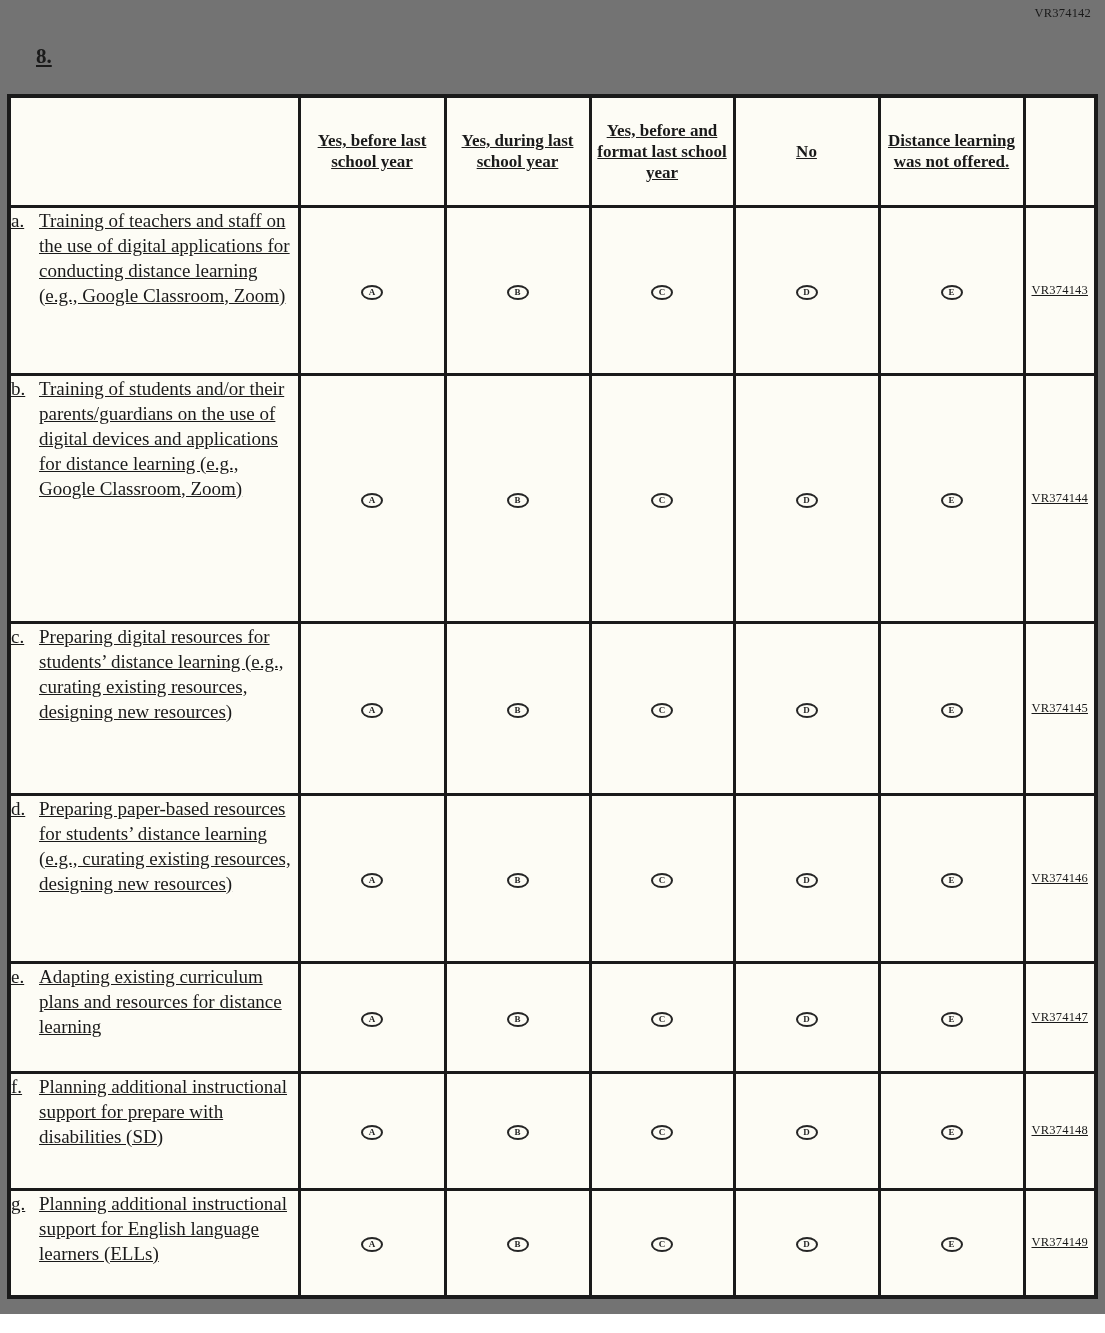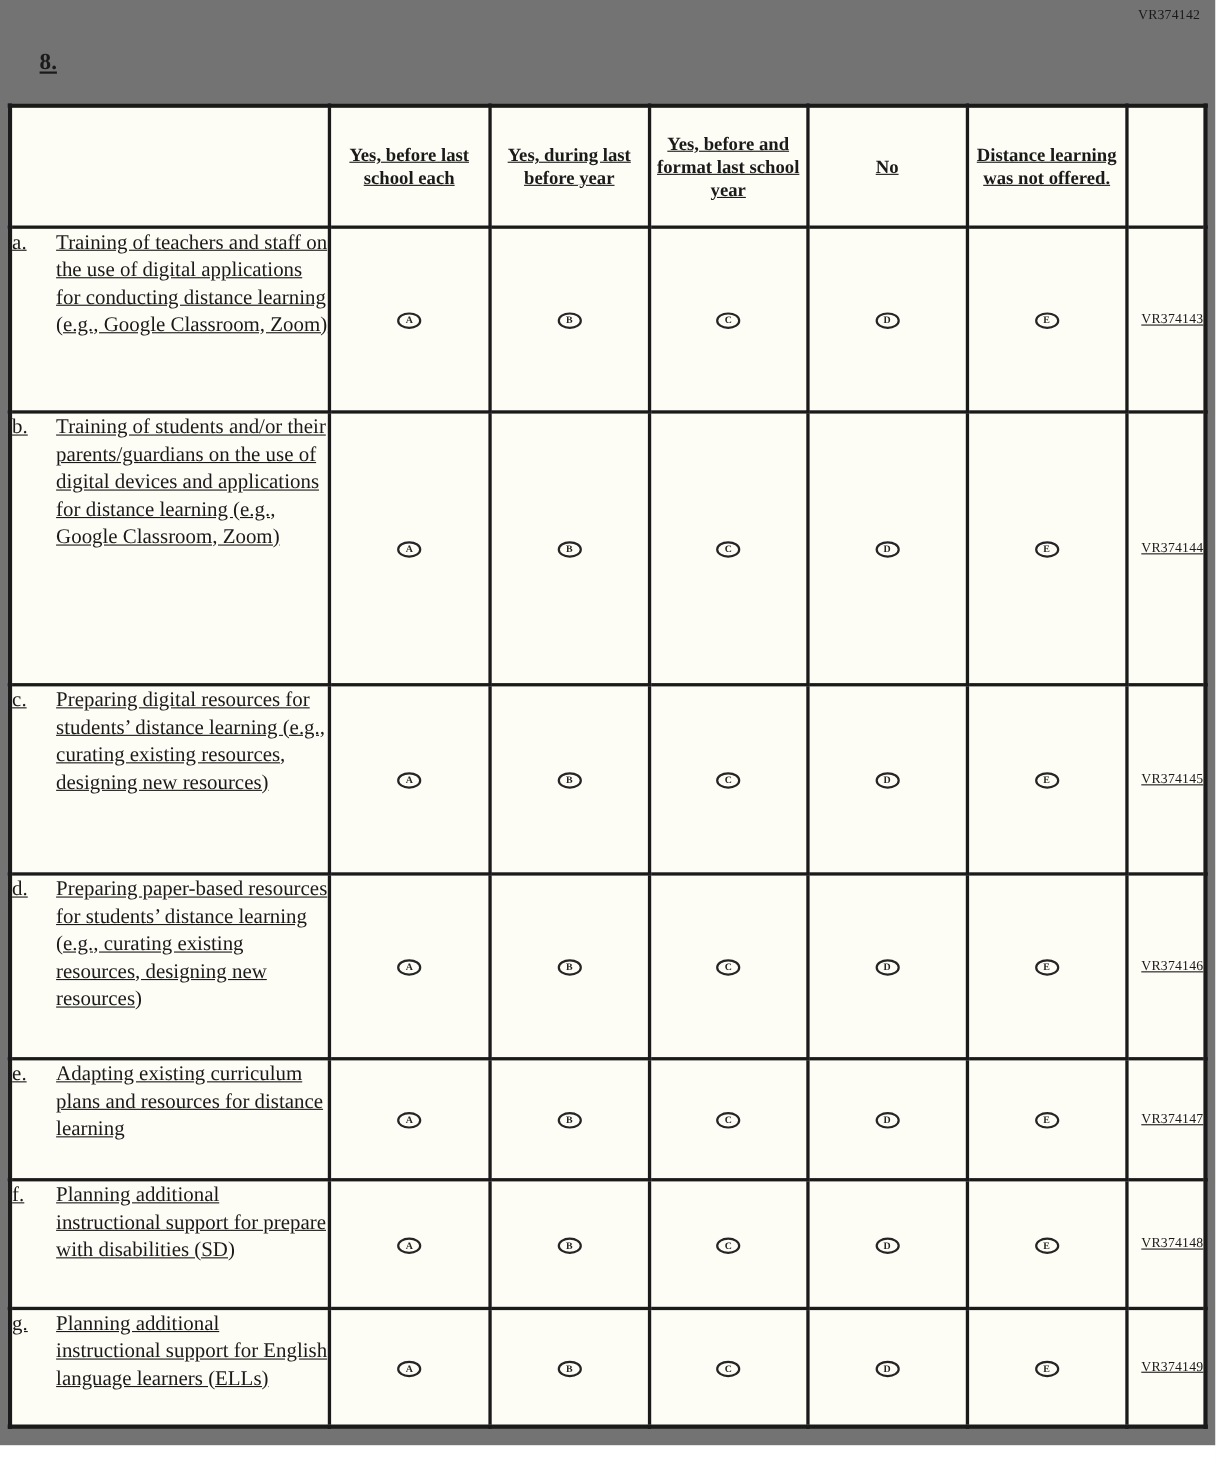--- a/index.html
+++ b/index.html
@@ -53,38 +53,38 @@
     padding: 4px 3px;
   }
   td.label-cell {
     vertical-align: top;
     padding: 7px 5px 4px 11px;
     font-size: 19px;
     line-height: 25px;
   }
   .item { display: flex; }
   .item-letter { width: 28px; flex: none; }
-  .item-text { flex: 1; margin-left: 12px; }
+  .item-text { flex: 1; }
   td.bubble-cell { text-align: center; vertical-align: middle; }
   .bubble {
     display: inline-block;
     width: 22px;
     height: 15px;
     border: 2px solid #252525;
     border-radius: 50%;
     font-size: 9px;
     line-height: 11px;
     text-align: center;
     font-weight: bold;
     color: #252525;
     cursor: pointer;
     background: transparent;
   }
   td.vr-cell {
-    text-align: right;
+    text-align: center;
     vertical-align: middle;
     font-size: 12.5px;
     padding: 0 1px;
     letter-spacing: 0.2px;
   }
 </style>
 </head>
 <body>
 
 <div class="page">
@@ -101,22 +101,22 @@
       <col style="width:146px">
       <col style="width:145px">
       <col style="width:144px">
       <col style="width:145px">
       <col style="width:145px">
       <col style="width:72px">
     </colgroup>
     <thead>
       <tr>
         <th></th>
-        <th>Yes, before last school each</th>
-        <th>Yes, during last before year</th>
+        <th>Yes, before last school year</th>
+        <th>Yes, during last school year</th>
         <th>Yes, before and format last school year</th>
         <th>No</th>
         <th>Distance learning was not offered.</th>
         <th></th>
       </tr>
     </thead>
     <tbody id="table-body">
         <tr style="height: 168px;">
           <td class="label-cell">
             <div class="item">

